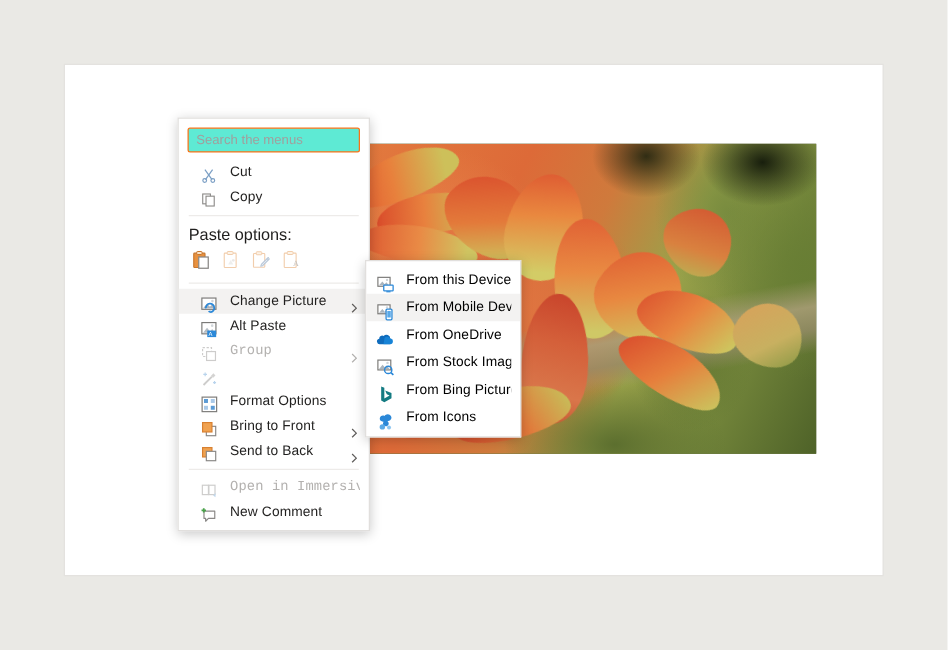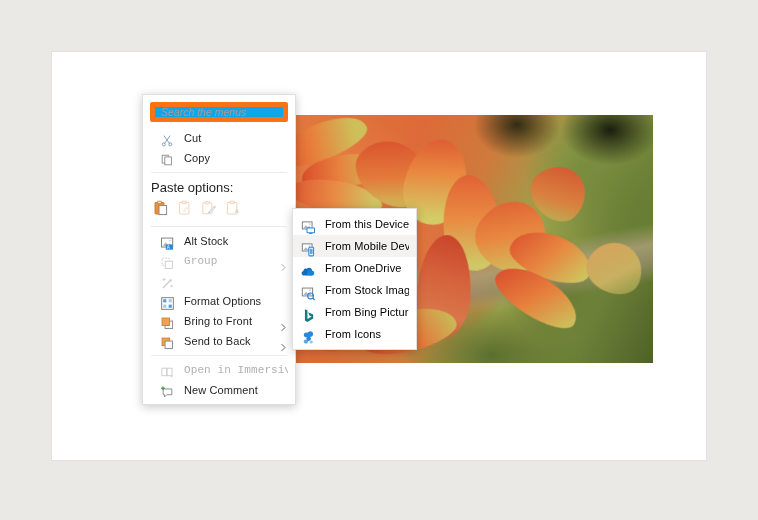--- a/index.html
+++ b/index.html
@@ -77,29 +77,28 @@
     color: #201f1e;
     box-sizing: border-box;
   }
   .search-wrap {
     padding: 2px 7px 6px 7px;
   }
   #search-input {
     width: 100%;
     box-sizing: border-box;
     height: 20px;
-    border: 5px solid #f97316;
+    border: 1px solid #f97316;
     border-radius: 2px;
     font-size: 10.5px;
     font-family: "Liberation Sans", sans-serif;
     padding: 0 6px;
     color: #201f1e;
-    background: #0ea5e9;
+    background: #5eead4;
     outline: none;
-    font-style: italic;
   }
   #search-input::placeholder { color: #a19f9d; }
 
   .menu-item {
     display: flex;
     align-items: flex-end;
     height: 20px;
     padding: 0 7px 0 16px;
     cursor: default;
     position: relative;
@@ -256,32 +255,49 @@
         <svg width="16" height="16" viewBox="0 0 16 16">
           <rect x="2.4" y="2.5" width="9.5" height="11.5" rx="0.6" fill="#ffffff" stroke="#e08a3c" stroke-width="0.9"></rect>
           <rect x="4.8" y="1.2" width="4.6" height="2.4" rx="0.5" fill="#fbe3c6" stroke="#e08a3c" stroke-width="0.8"></rect>
           <text x="9.4" y="12.6" font-size="6.4" font-family="Liberation Serif, serif" fill="#6b6a68">A</text>
         </svg>
       </div>
     </div>
 
     <div class="menu-sep"></div>
 
+    <div class="menu-item hovered">
+      <span class="mi-icon">
+        <svg width="15" height="15" viewBox="0 0 16 16">
+          <rect x="1.6" y="2.6" width="12" height="9.6" fill="#ffffff" stroke="#7b7a78" stroke-width="1"></rect>
+          <path d="M2.6 11.2 L6 7.2 L8.4 10 L10.4 8 L12.6 11.2 Z" fill="#a9b3bd"></path>
+          <circle cx="10.6" cy="5.2" r="1.1" fill="#cfd4d9"></circle>
+          <path d="M5 11.4 a3.6 3.6 0 1 1 3.6 3.2" fill="none" stroke="#2b88d8" stroke-width="1.5"></path>
+          <path d="M8.9 13 L8.5 15.2 L6.6 14.3 Z" fill="#2b88d8"></path>
+        </svg>
+      </span>
+      <span class="mi-label">Change Picture</span>
+      <span class="chev">
+        <svg width="9" height="9" viewBox="0 0 10 10">
+            <path d="M3 1.3 L6.7 5 L3 8.7" fill="none" stroke="#605e5c" stroke-width="1.1"></path>
+          </svg>
+      </span>
+    </div>
 
     <div class="menu-item">
       <span class="mi-icon">
         <svg width="15" height="15" viewBox="0 0 16 16">
           <rect x="1.6" y="2.2" width="12" height="9.6" fill="#ffffff" stroke="#7b7a78" stroke-width="1"></rect>
           <path d="M2.6 10.8 L6 6.6 L8.6 9.8 L10.4 7.6 L12.6 10.8 Z" fill="#b3bcc4"></path>
           <circle cx="10.4" cy="4.8" r="1.1" fill="#d2d7db"></circle>
           <rect x="6.2" y="9" width="7.6" height="5.6" fill="#2b88d8"></rect>
           <text x="7.3" y="13.4" font-size="5" font-family="Liberation Sans, sans-serif" fill="#ffffff">A</text>
         </svg>
       </span>
-      <span class="mi-label">Alt Stock</span>
+      <span class="mi-label">Alt Paste</span>
     </div>
 
     <div class="menu-item disabled">
       <span class="mi-icon">
         <svg width="15" height="15" viewBox="0 0 16 16">
           <rect x="2.2" y="2.2" width="7.6" height="7.6" fill="none" stroke="#8a8886" stroke-width="1" stroke-dasharray="2 1.4"></rect>
           <rect x="5.6" y="5.6" width="7.6" height="7.6" fill="#ffffff" stroke="#8a8886" stroke-width="1"></rect>
         </svg>
       </span>
       <span class="mi-label">Group</span>

